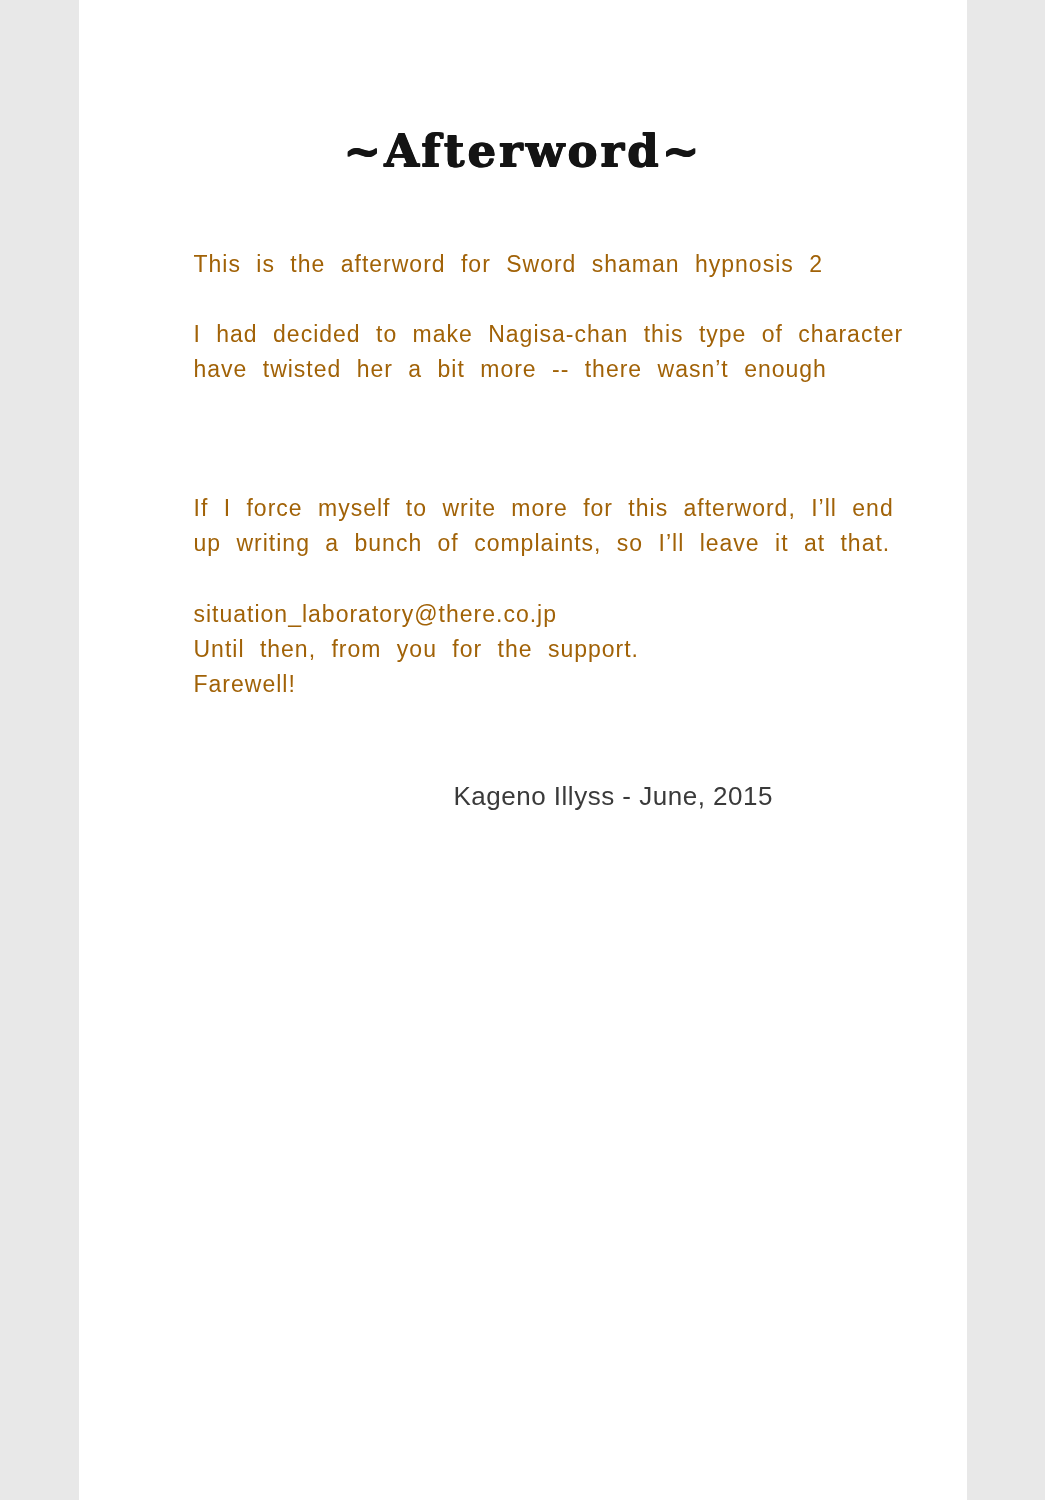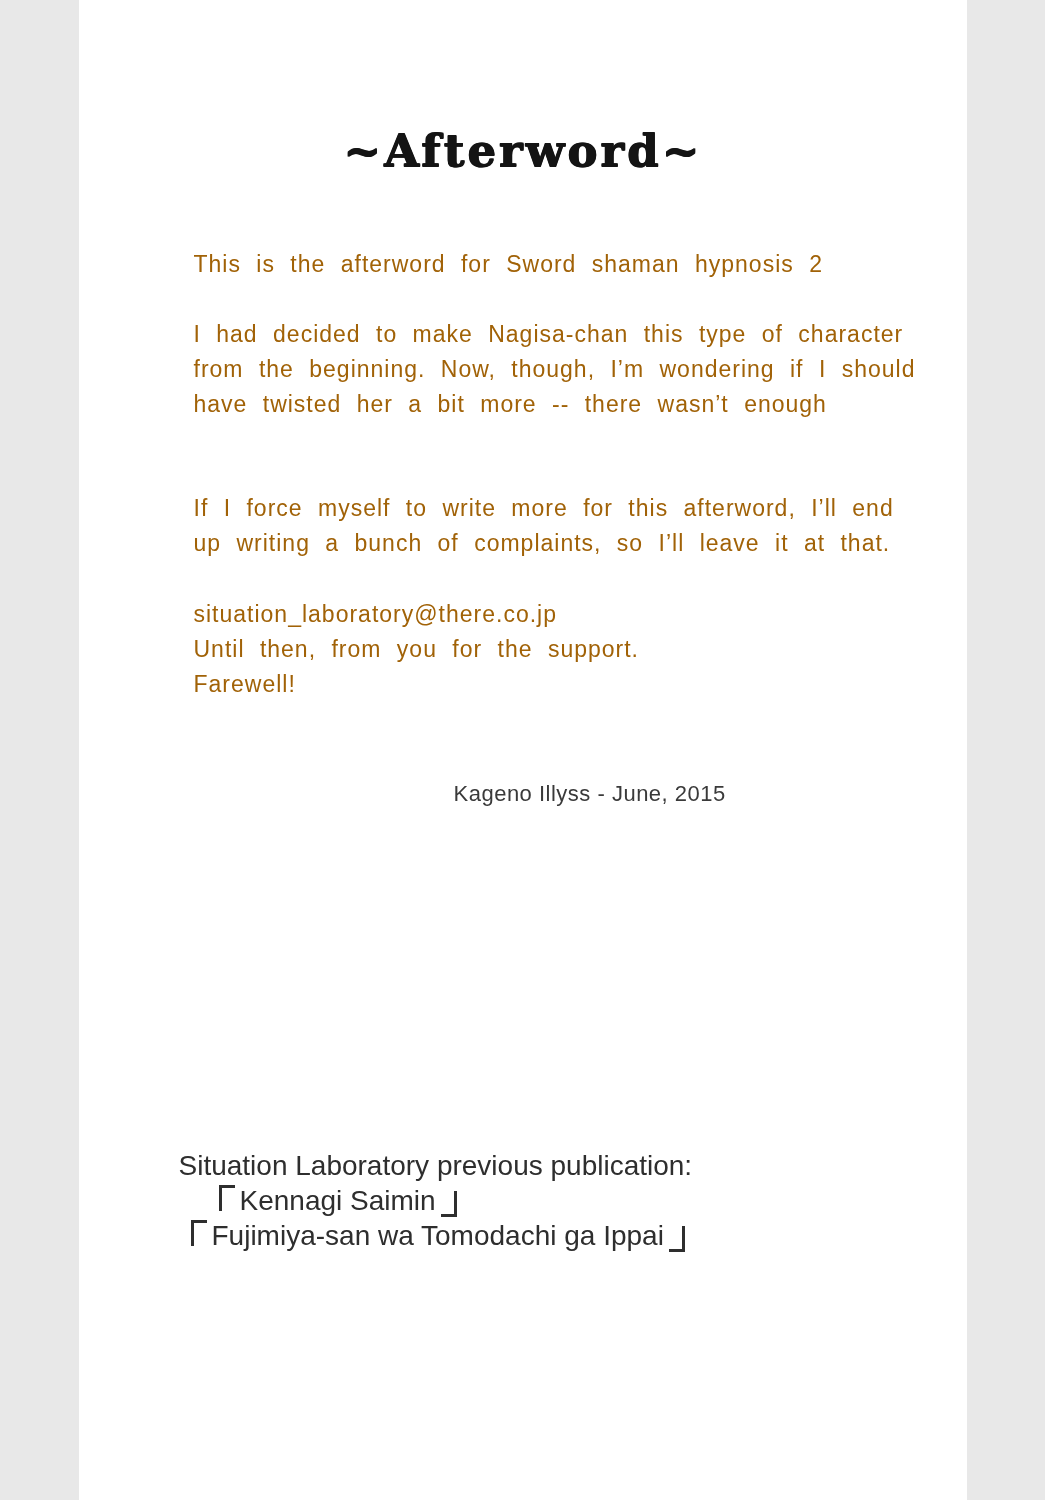--- a/index.html
+++ b/index.html
@@ -46,21 +46,21 @@
   .p2 { top: 317px; }
   .p3 { top: 491px; }
   .p4 { top: 597px; }
 
   
   .signature {
     position: absolute;
     left: 375px;
     top: 781px;
     font-family: "Liberation Sans", sans-serif;
-    font-size: 22px;
+    font-size: 26px;
     color: #3a3a3a;
     letter-spacing: 0.5px;
     white-space: nowrap;
   }
 
   
   .footer {
     position: absolute;
     left: 100px;
     top: 1148px;
@@ -99,40 +99,30 @@
 <div class="page">
 
   <h1 class="title">~Afterword~</h1>
 
   <div class="para p1">
     <div>This is the afterword for Sword shaman hypnosis 2</div>
   </div>
 
   <div class="para p2">
     <div>I had decided to make Nagisa-chan this type of character</div>
-    <div>from the beginning. Now, though, I’m wondering if I should</div>
     <div>have twisted her a bit more -- there wasn’t enough</div>
   </div>
 
   <div class="para p3">
     <div>If I force myself to write more for this afterword, I’ll end</div>
     <div>up writing a bunch of complaints, so I’ll leave it at that.</div>
   </div>
 
   <div class="para p4">
     <div>situation_laboratory@there.co.jp</div>
     <div>Until then, from you for the support.</div>
     <div>Farewell!</div>
   </div>
 
   <div class="signature">Kageno Illyss - June, 2015</div>
 
-  <div class="footer">
-    <div>Situation Laboratory previous publication:</div>
-    <div class="pub1">
-      <span class="jbr open"></span><span>Kennagi Saimin</span><span class="jbr close"></span>
-    </div>
-    <div class="pub2">
-      <span class="jbr open"></span><span>Fujimiya-san wa Tomodachi ga Ippai</span><span class="jbr close"></span>
-    </div>
-  </div>
 
 </div>
 
 </body></html>

